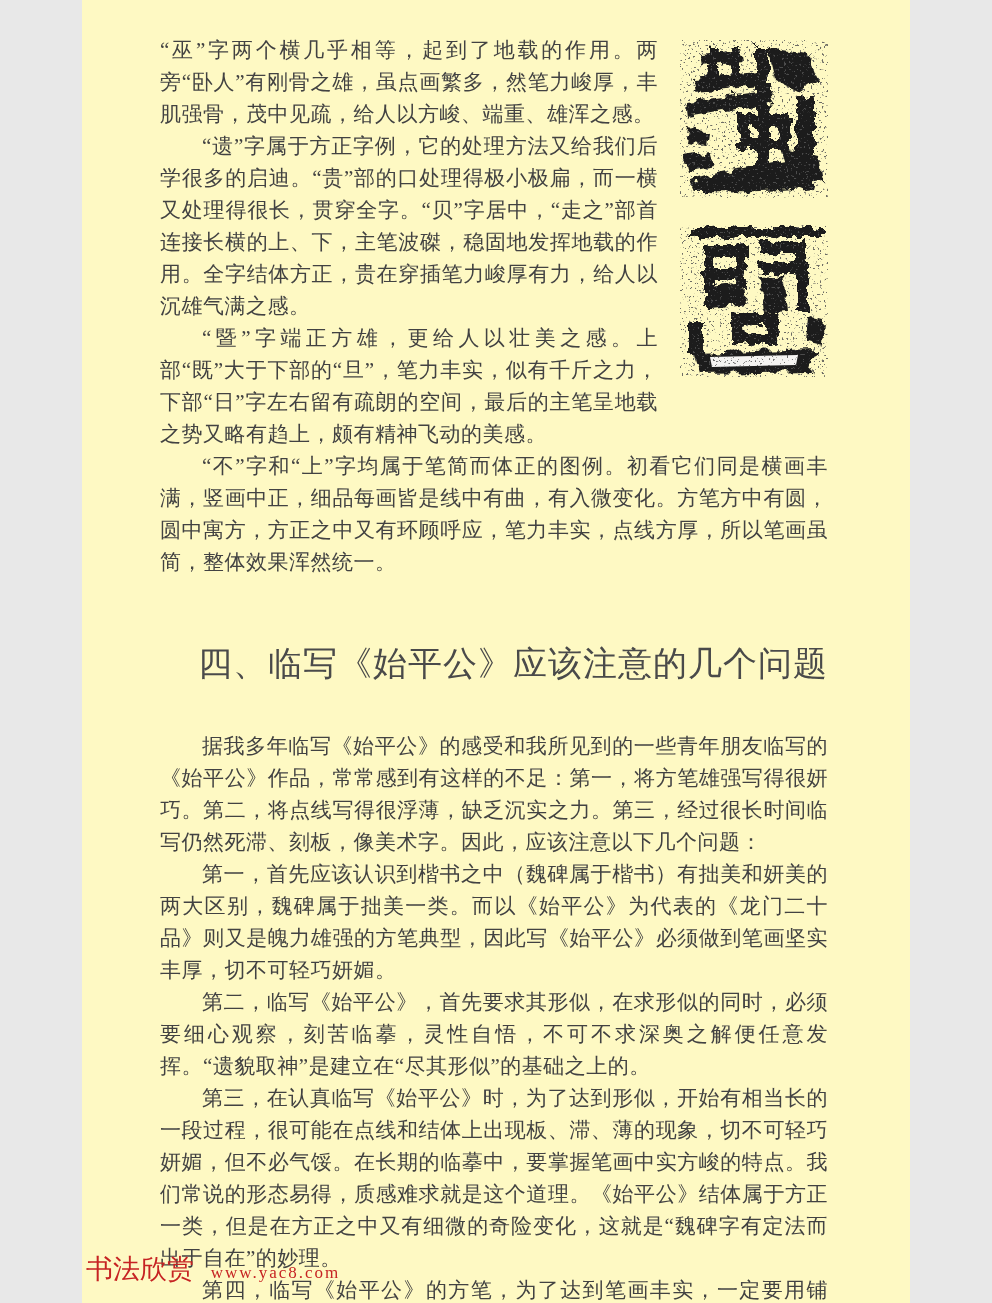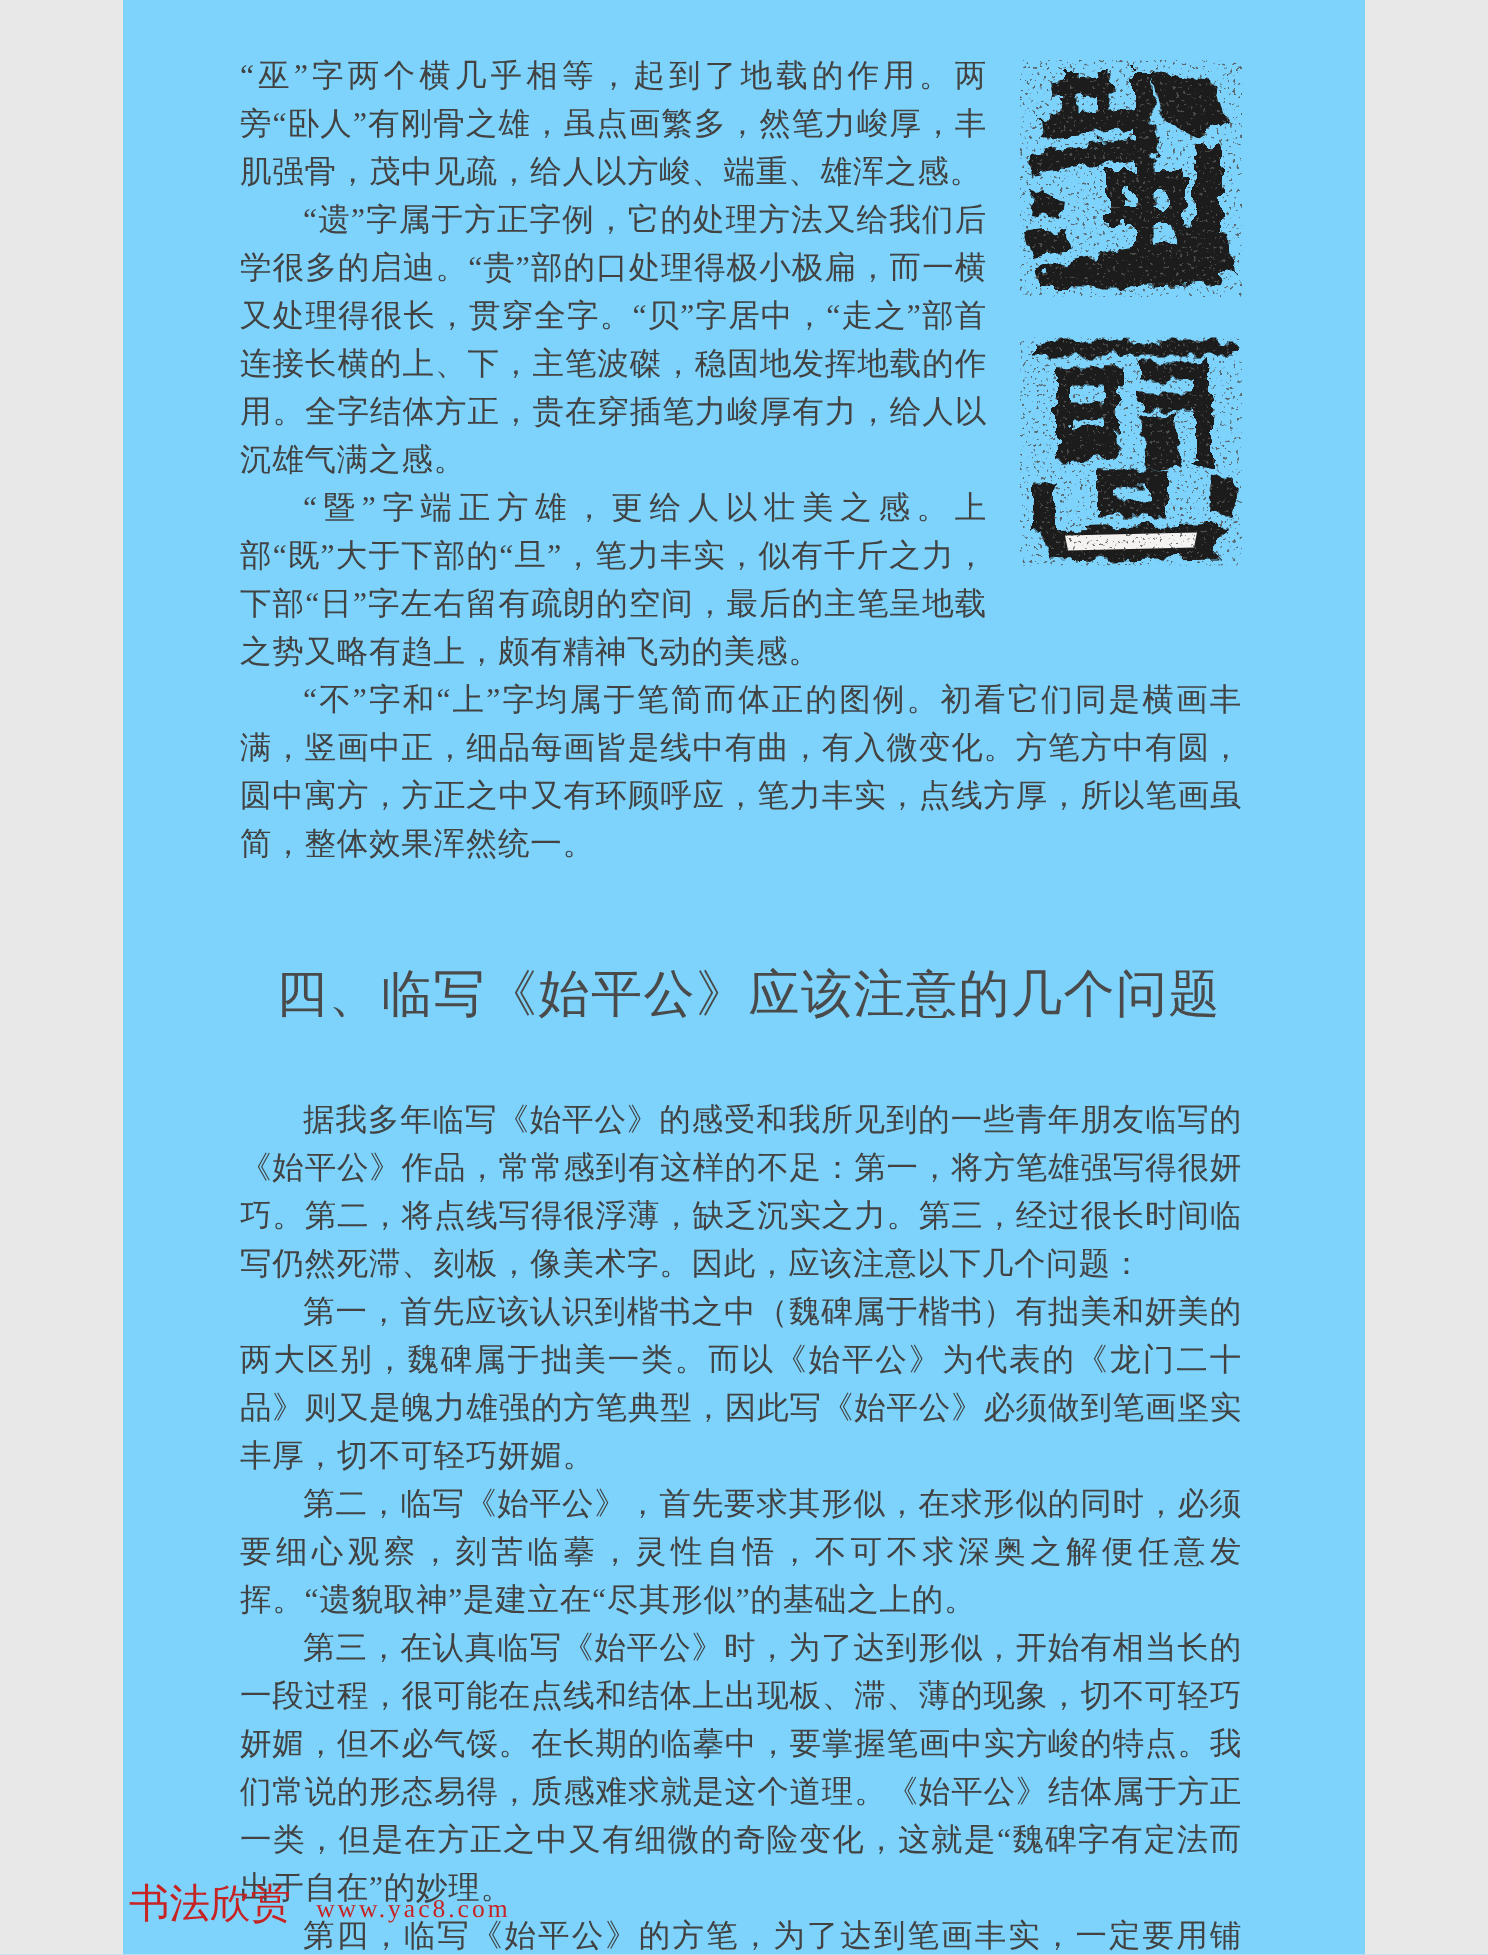--- a/index.html
+++ b/index.html
@@ -1,20 +1,20 @@
 <!DOCTYPE html>
 <html><head>
 <meta charset="utf-8">
 <style>
   html,body { margin:0; padding:0; background:#e8e8e8; }
   .page {
     position:relative;
     width:828px; height:1303px;
     margin:0 auto;
-    background:#7dd3fc;
+    background:#fef9c3;
     overflow:hidden;
     font-family:"Liberation Serif","DejaVu Serif",serif;
     color:#3f3f3f;
   }
   .content { padding:34px 82px 0 78px; }
   p.body-text {
     margin:0;
     font-size:21px;
     line-height:32px;
     text-align:justify;
@@ -28,21 +28,21 @@
     float:right;
     width:170px; height:392px;
     display:flex; flex-direction:column; align-items:flex-end;
     padding-top:6px; box-sizing:border-box;
   }
   .rubbing { display:block; }
   .rubbing + .rubbing { margin-top:27px; }
   .clear { clear:both; }
   h1.section-heading {
     margin:64px 0 44px 0;
-    text-align:left;
+    text-align:right;
     font-size:34px;
     font-weight:normal;
     line-height:44px;
     letter-spacing:1px;
     color:#4a4a4a;
     padding-left:24px;
   }
   .watermark {
     position:absolute;
     left:4px; top:1254px;

